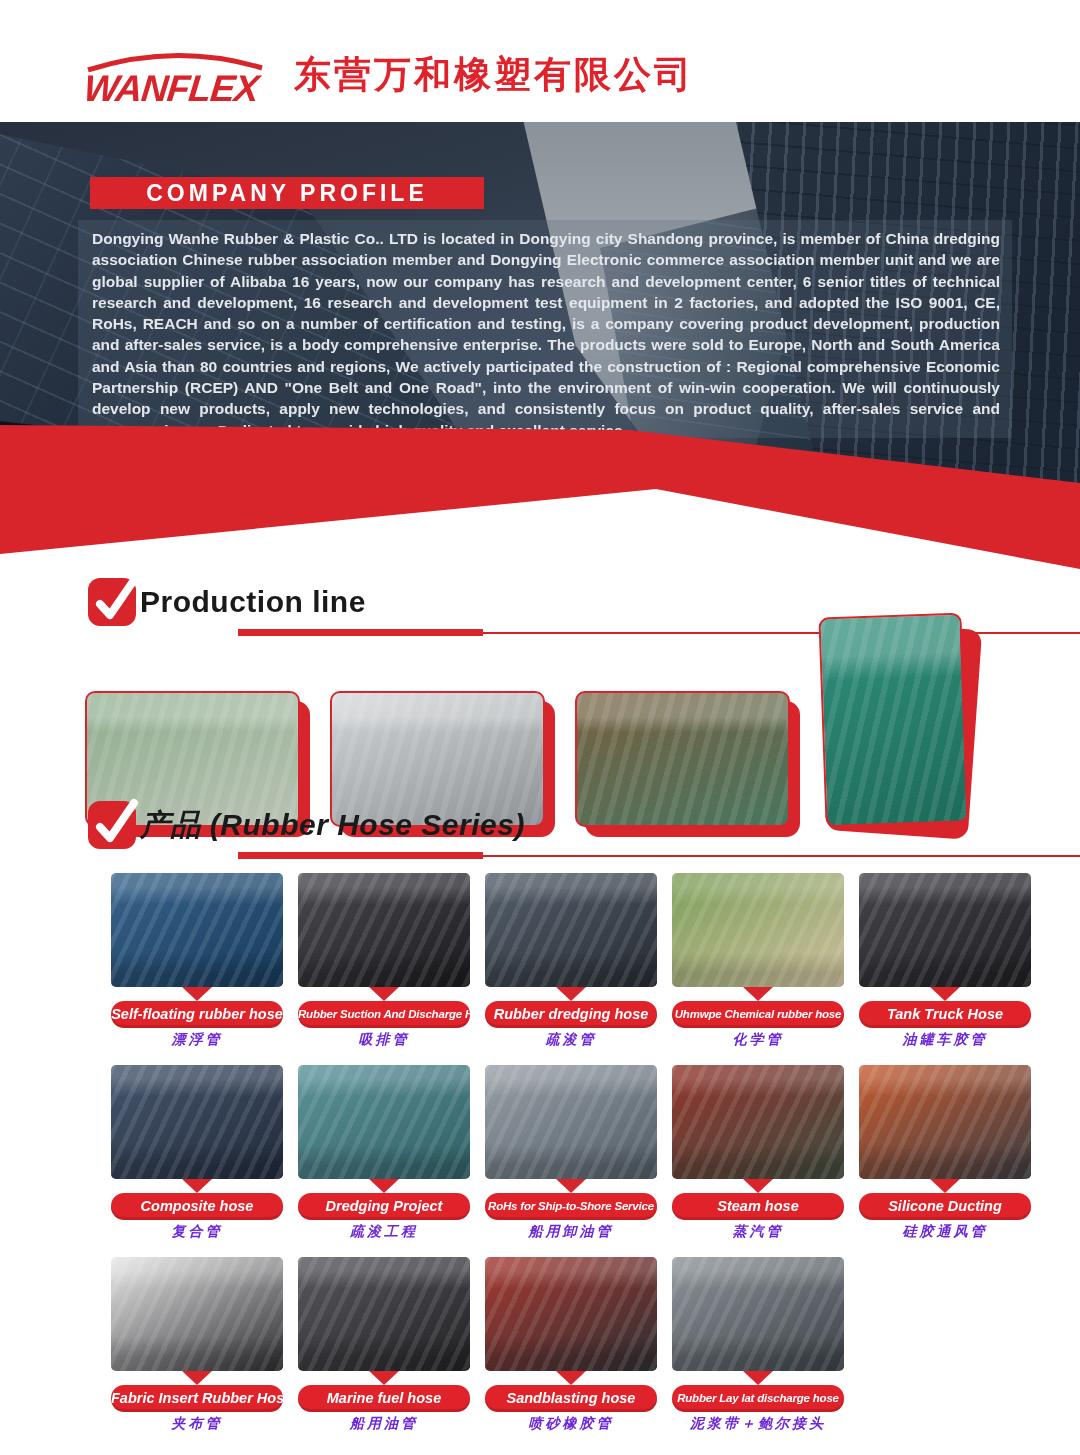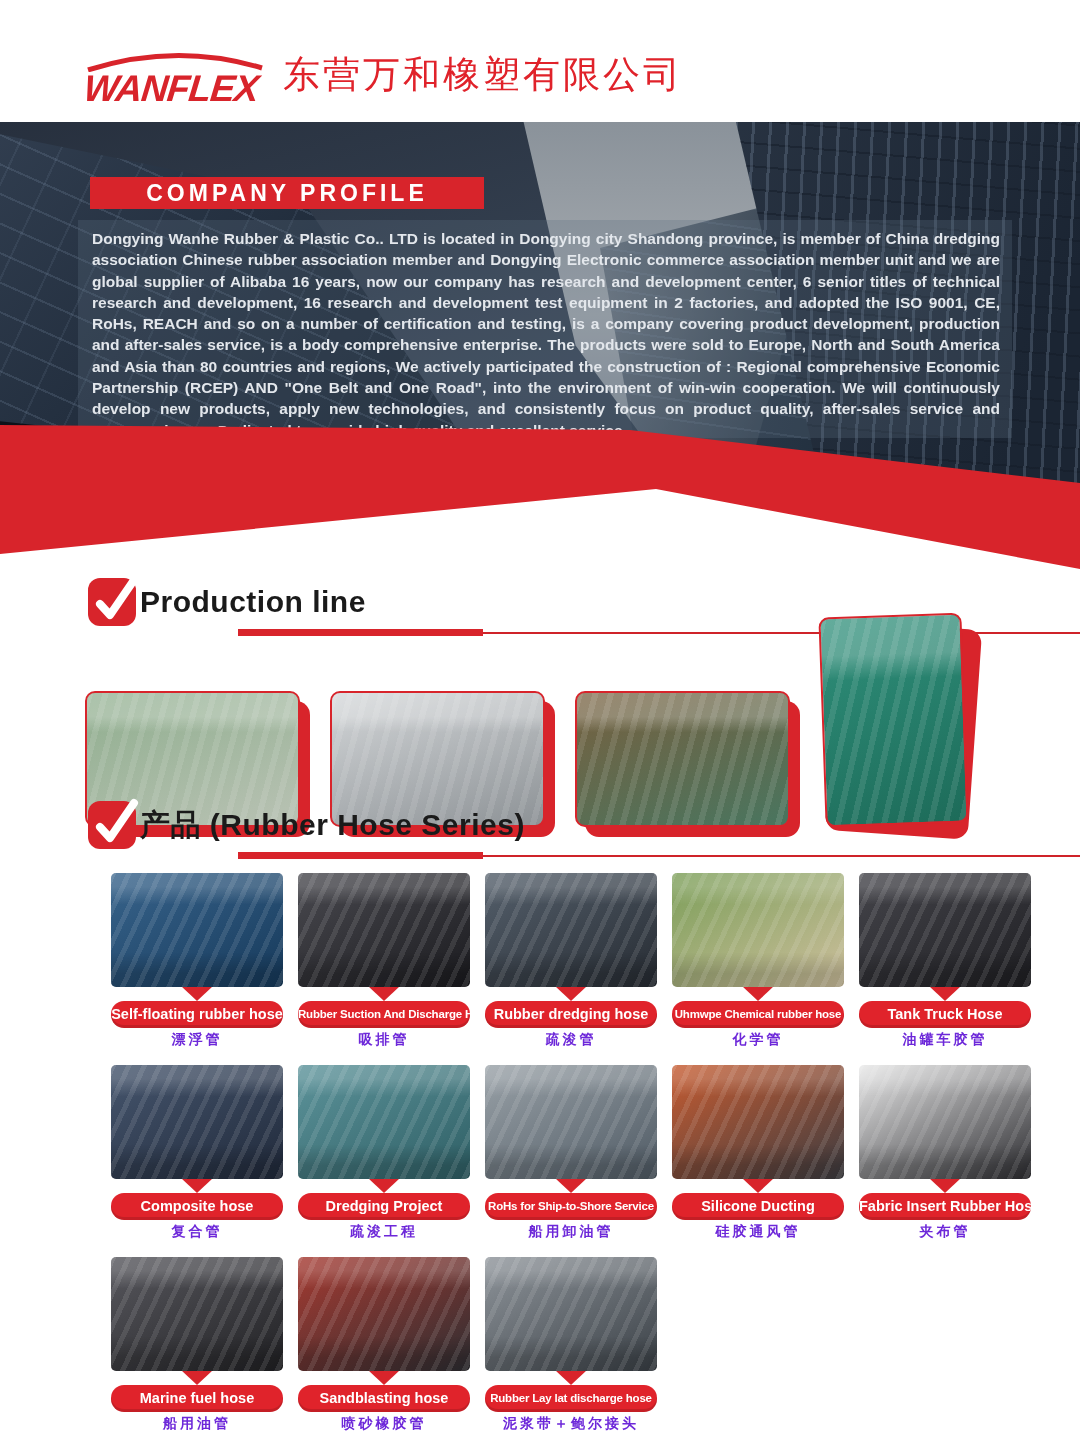--- a/index.html
+++ b/index.html
@@ -6,21 +6,21 @@
   html,body { background:#ffffff; }
   body { font-family:"Liberation Sans", sans-serif; }
   .page { position:relative; width:1080px; height:1455px; background:#fff; overflow:hidden; margin:0 auto; }
 
   
   .header { position:relative; height:122px; background:#fff; }
   .logo { position:absolute; left:84px; top:50px; width:185px; }
   .logo-arc { display:block; }
   .logo-text { display:block; font-size:37px; font-weight:bold; font-style:italic; color:#d8242b;
                letter-spacing:-1px; transform:skewX(-6deg); line-height:1; margin-top:-2px; }
-  .brand-zh { position:absolute; left:283px; top:56px; font-size:37px; font-weight:normal; color:#e0222a; letter-spacing:3px; line-height:1; }
+  .brand-zh { position:absolute; left:294px; top:56px; font-size:37px; font-weight:bold; color:#e0222a; letter-spacing:3px; line-height:1; }
   .brand-en { position:absolute; left:286px; top:98px; font-size:17px; font-weight:bold; color:#e0222a; letter-spacing:.4px;margin-top:24px; }
 
   
   .hero { position:relative; height:455px; background:#fff; }
   .hero-photo { position:absolute; inset:0; background:linear-gradient(165deg,#27303e 0%,#394657 55%,#2c3644 100%);
                 clip-path:polygon(0 0,1080px 0,1080px 364px,630px 311px,0 306px); }
   .ph { position:absolute; }
   .ph-sky { left:430px; top:0; width:520px; height:430px;
             background:linear-gradient(180deg,#8a929a 0%,#a7acb1 45%,#6f7b89 100%);
             clip-path:polygon(18% 0,80% 0,57% 100%,28% 52%); }
@@ -73,21 +73,21 @@
   .prod-card .photo { position:absolute; inset:0; border:2px solid #d8242b; border-radius:10px; }
   .prod-card .photo:after { content:""; position:absolute; inset:0; border-radius:8px;
                         background:repeating-linear-gradient(105deg,rgba(255,255,255,.10) 0 6px,transparent 6px 15px),
                                    linear-gradient(180deg,rgba(255,255,255,.25) 0 18%,transparent 30%); }
   .prod-card.c1 { left:85px; } .prod-card.c2 { left:330px; } .prod-card.c3 { left:575px; }
   .prod-card.c4 { left:822px; top:-21px; width:143px; height:210px; }
   .prod-card.c4 .backing { transform:rotate(4deg); }
   .prod-card.c4 .photo { transform:rotate(-2deg); }
 
   
-  .products { position:relative; padding-top:5px; }
+  .products { position:relative; padding-top:5px;font-style:italic; }
   .grid { display:grid; grid-template-columns:repeat(5,178px); column-gap:9px; row-gap:16px;
           padding-left:108px; margin-top:14px; }
   .cell { display:flex; flex-direction:column; align-items:center; }
   .thumb { width:172px; height:114px; border-radius:5px; position:relative; }
   .thumb:after { content:""; position:absolute; inset:0; border-radius:5px;
           background:repeating-linear-gradient(115deg,rgba(255,255,255,.10) 0 5px,transparent 5px 14px),
                      linear-gradient(180deg,rgba(255,255,255,.18) 0 12%,transparent 28%),
                      linear-gradient(0deg,rgba(0,0,0,.18) 0 12%,transparent 30%); }
   .ptr { width:0; height:0; border-left:16px solid transparent; border-right:16px solid transparent;
          border-top:15px solid #d8242b; margin-top:-1px; }
@@ -230,20 +230,26 @@
     <div class="pzh">疏浚工程</div>
   </div>
 
   <div class="cell">
     <div class="thumb" style="background: linear-gradient(150deg, rgb(154, 162, 168), rgb(79, 90, 100));"></div>
     <div class="ptr"></div>
     <div class="plabel long">RoHs for Ship-to-Shore Service</div>
     <div class="pzh">船用卸油管</div>
   </div>
 
+  <div class="cell">
+    <div class="thumb" style="background: linear-gradient(150deg, rgb(147, 54, 46), rgb(61, 74, 61));"></div>
+    <div class="ptr"></div>
+    <div class="plabel">Steam hose</div>
+    <div class="pzh">蒸汽管</div>
+  </div>
 
   <div class="cell">
     <div class="thumb" style="background: linear-gradient(150deg, rgb(199, 92, 49), rgb(60, 60, 65));"></div>
     <div class="ptr"></div>
     <div class="plabel">Silicone Ducting</div>
     <div class="pzh">硅胶通风管</div>
   </div>
 
   <div class="cell">
     <div class="thumb" style="background: linear-gradient(150deg, rgb(233, 233, 233), rgb(44, 44, 48));"></div>

